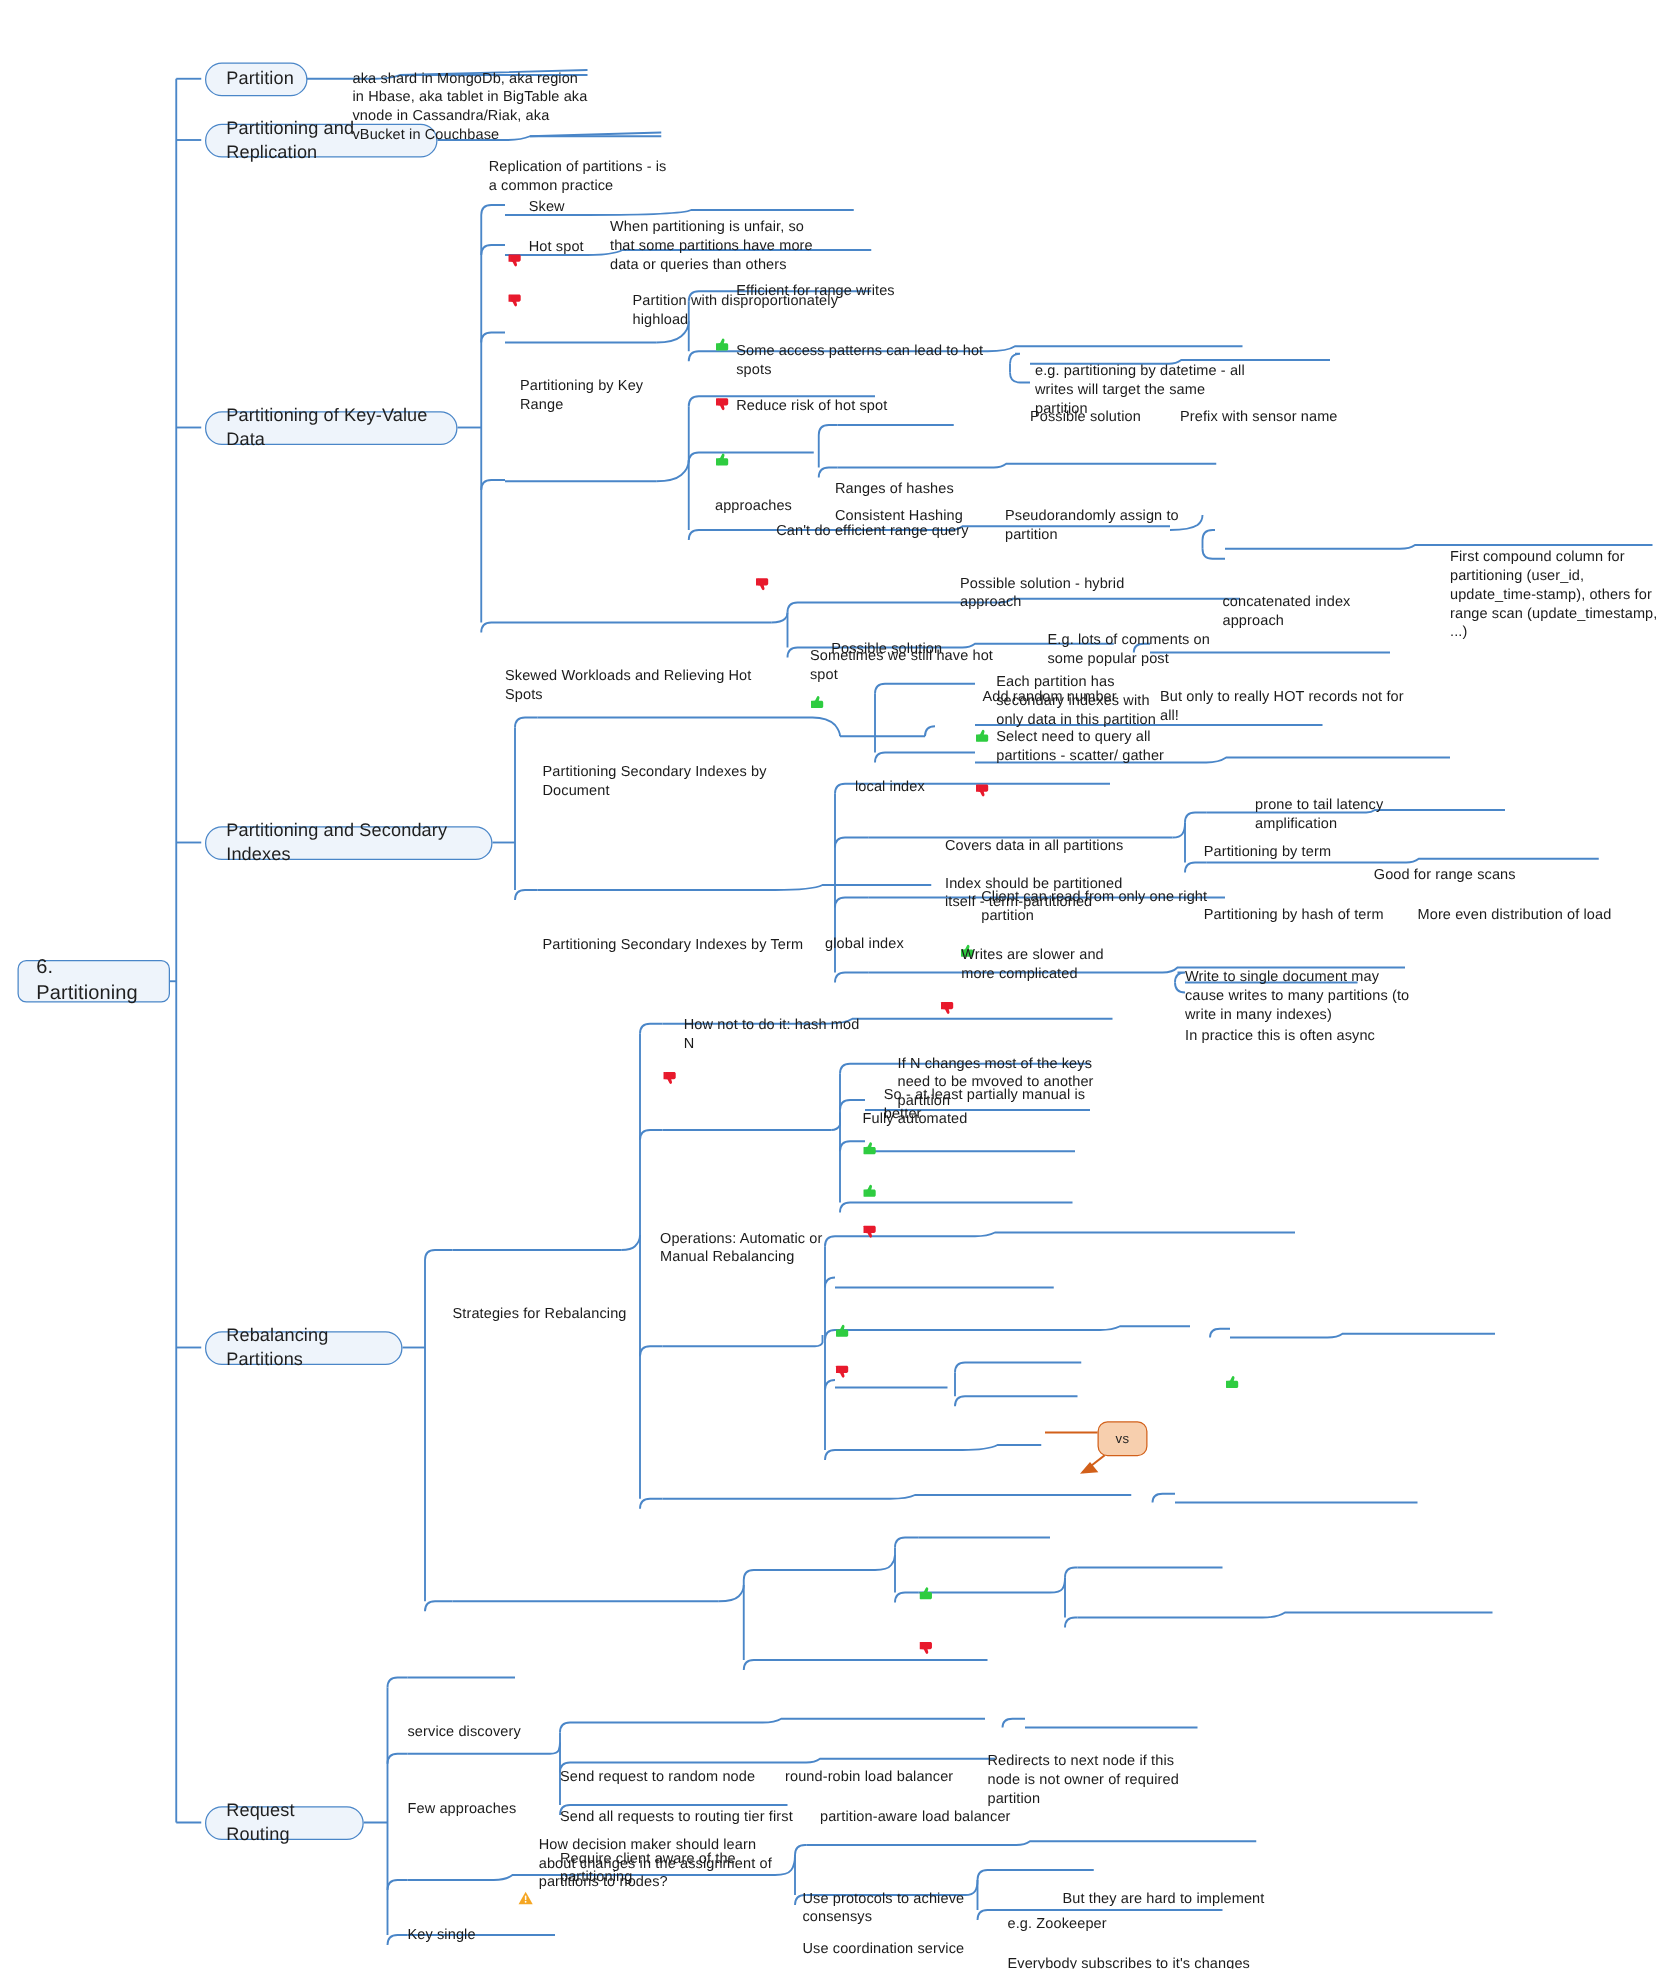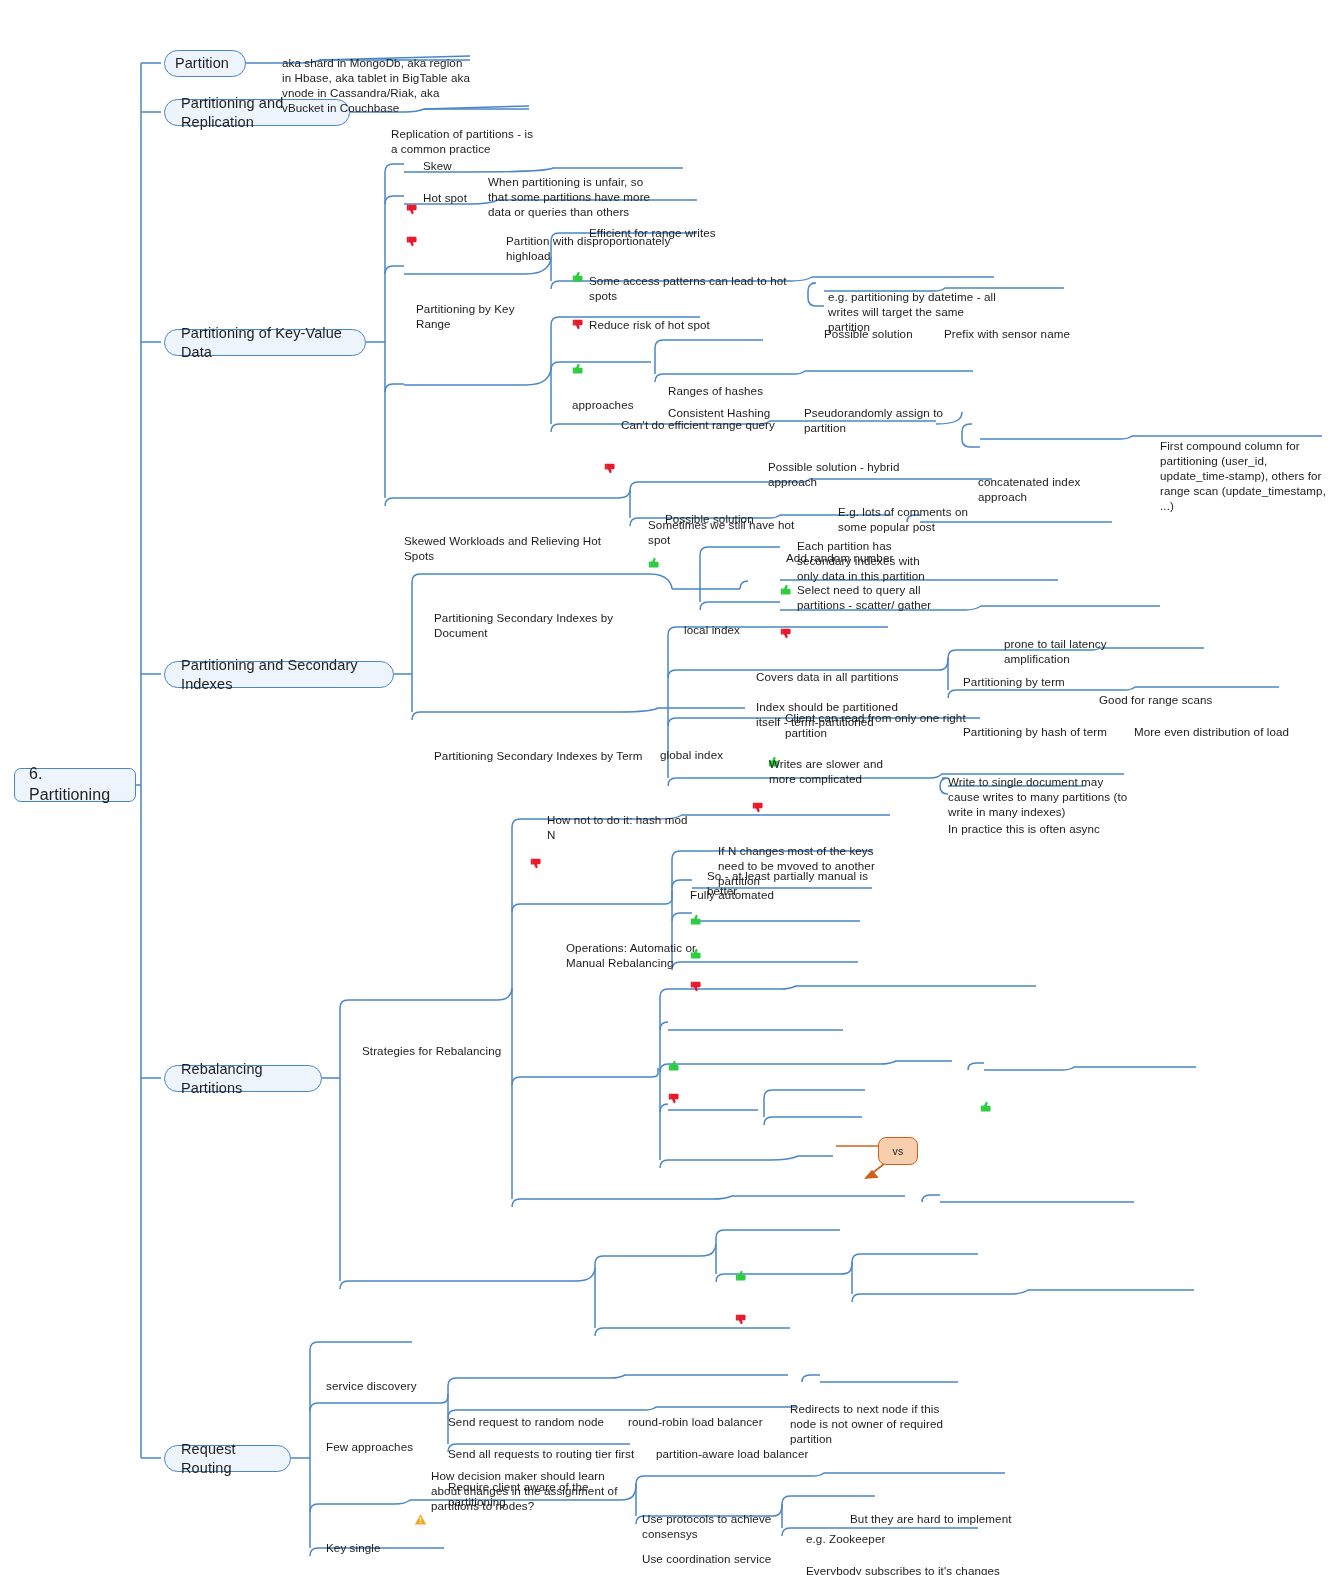--- a/index.html
+++ b/index.html
@@ -35,21 +35,21 @@
     background:#eef4fb;
     border:1.4px solid #4a86c8;
     border-radius:7px;
     font-size:16px;
     color:#1f1f1f;
     padding:0 14px;
   }
   
   .pill{
     box-sizing:border-box;
-    display:flex;align-items:center;justify-content:flex-end;
+    display:flex;align-items:center;justify-content:flex-start;
     background:#eef4fb;
     border:1.4px solid #4a86c8;
     border-radius:999px;
     font-size:14.5px;
     color:#1f1f1f;
     padding:0 16px;
   }
   
   .leaf{
     font-size:11.6px;
@@ -452,20 +452,23 @@
       <svg viewBox="0 0 16 16" width="13" height="13">
           <path d="M3 14h8.3c1 0 1.7-.6 1.7-1.5v-4c0-.9-.7-1.5-1.7-1.5H8.6l.7-2.6C9.6 3.3 8.9 2.3 7.9 2.3c-.5 0-.9.3-1.1.8L5 6.7 3 7z" fill="#2ecc40"></path>
           <rect x="1" y="6.8" width="2.4" height="7.2" rx=".4" fill="#2ecc40"></rect>
         </svg>
     </span>
     <span class="leaf txt">Possible solution</span>
   </div>
   <div class="node" style="left:786px;top:508px;width:120px;">
     <span class="leaf">Add random number</span>
   </div>
+  <div class="node" style="left:928px;top:508px;width:200px;">
+    <span class="leaf">But only to really HOT records not for all!</span>
+  </div>
 
   <div class="node" style="left:434px;top:568px;width:230px;">
     <span class="leaf">Partitioning Secondary Indexes by Document</span>
   </div>
   <div class="node" style="left:684px;top:580px;width:70px;">
     <span class="leaf">local index</span>
   </div>
   <div class="node iconrow" style="left:780px;top:538px;width:152px;">
     <span class="ic">
       <svg viewBox="0 0 16 16" width="13" height="13">
@@ -546,21 +549,21 @@
           <path d="M3 2h8.3c1 0 1.7.6 1.7 1.5v4c0 .9-.7 1.5-1.7 1.5H8.6l.7 2.6c.3 1.1-.4 2.1-1.4 2.1-.5 0-.9-.3-1.1-.8L5 9.3 3 9z" fill="#e8192c"></path>
           <rect x="1" y="2" width="2.4" height="7.2" rx=".4" fill="#e8192c"></rect>
         </svg>
     </span>
     <span class="leaf txt">How not to do it: hash mod N</span>
   </div>
   <div class="node" style="left:718px;top:801px;width:180px;">
     <span class="leaf">If N changes most of the keys need to be mvoved to another partition</span>
   </div>
 
-  <div class="node" style="left:528px;top:898px;width:145px;margin-left:38px;">
+  <div class="node" style="left:528px;top:941px;width:145px;">
     <span class="leaf">Operations: Automatic or Manual Rebalancing</span>
   </div>
   <div class="node" style="left:690px;top:845px;width:190px;">
     <span class="leaf">Fully automated</span>
   </div>
   <div class="node iconrow" style="left:690px;top:868px;width:180px;">
     <span class="ic">
       <svg viewBox="0 0 16 16" width="13" height="13">
           <path d="M3 14h8.3c1 0 1.7-.6 1.7-1.5v-4c0-.9-.7-1.5-1.7-1.5H8.6l.7-2.6C9.6 3.3 8.9 2.3 7.9 2.3c-.5 0-.9.3-1.1.8L5 6.7 3 7z" fill="#2ecc40"></path>
           <rect x="1" y="6.8" width="2.4" height="7.2" rx=".4" fill="#2ecc40"></rect>

